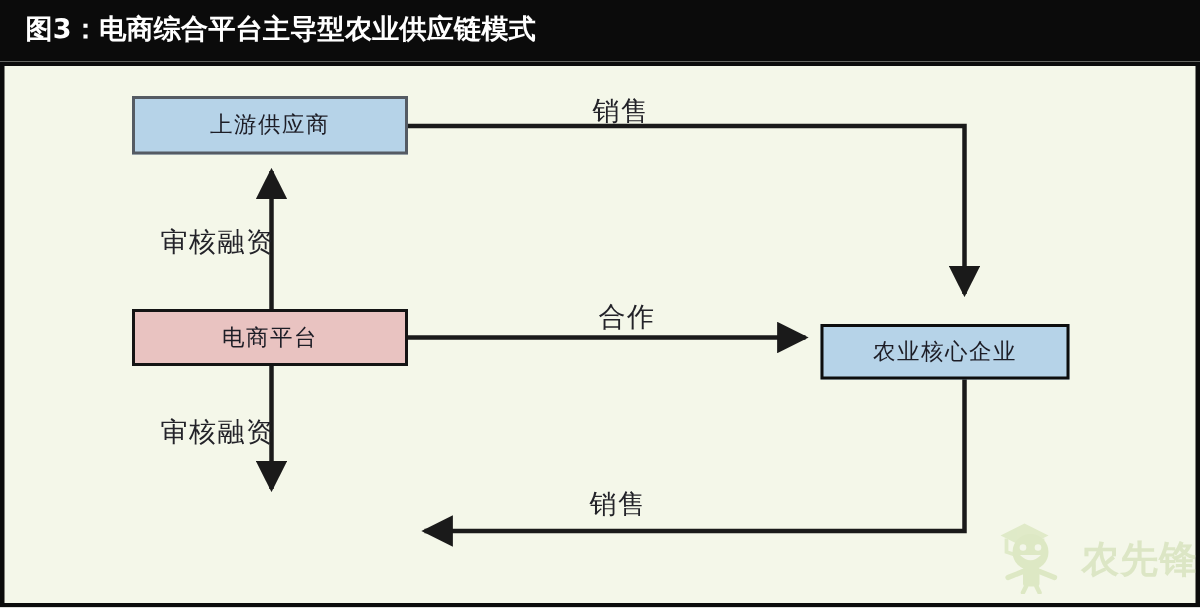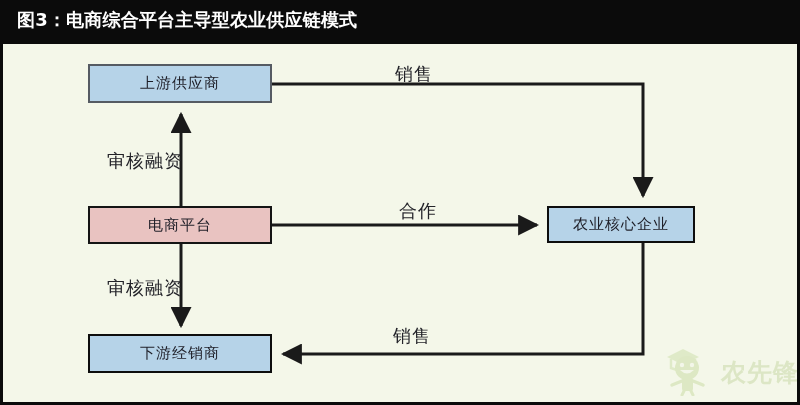--- a/index.html
+++ b/index.html
@@ -80,21 +80,21 @@
     border: 2px solid #0d0d0d;
   }
   .node-pink {
     background: #e9c3c1;
     border: 2px solid #141414;
   }
 
   #node-upstream   { left: 85px;  top: 20px;  width: 184px; height: 39px; font-family: Liberation Serif, serif; }
   #node-platform   { left: 85px;  top: 162px; width: 184px; height: 38px; }
   #node-downstream { left: 85px;  top: 290px; width: 184px; height: 39px; }
-  #node-core       { left: 544px; top: 162px; width: 148px; height: 37px; }
+  #node-core       { left: 544px; top: 172px; width: 166px; height: 37px; }
 
   
   .edge-label {
     position: absolute;
     font-size: 18px;
     color: #232329;
     letter-spacing: 1px;
     white-space: nowrap;
     z-index: 6;
   }
@@ -178,23 +178,20 @@
     </svg>
 
     <div class="node node-blue" id="node-upstream">
       <span>上游供应商</span>
     </div>
 
     <div class="node node-pink" id="node-platform">
       <span>电商平台</span>
     </div>
 
-    <div class="node node-blue-dark" id="node-downstream">
-      <span>下游经销商</span>
-    </div>
 
     <div class="node node-blue-dark" id="node-core">
       <span>农业核心企业</span>
     </div>
 
     <div class="edge-label" id="label-sales-top">销售</div>
     <div class="edge-label" id="label-coop">合作</div>
     <div class="edge-label" id="label-sales-bot">销售</div>
     <div class="edge-label" id="label-finance-up">审核融资</div>
     <div class="edge-label" id="label-finance-dn">审核融资</div>

